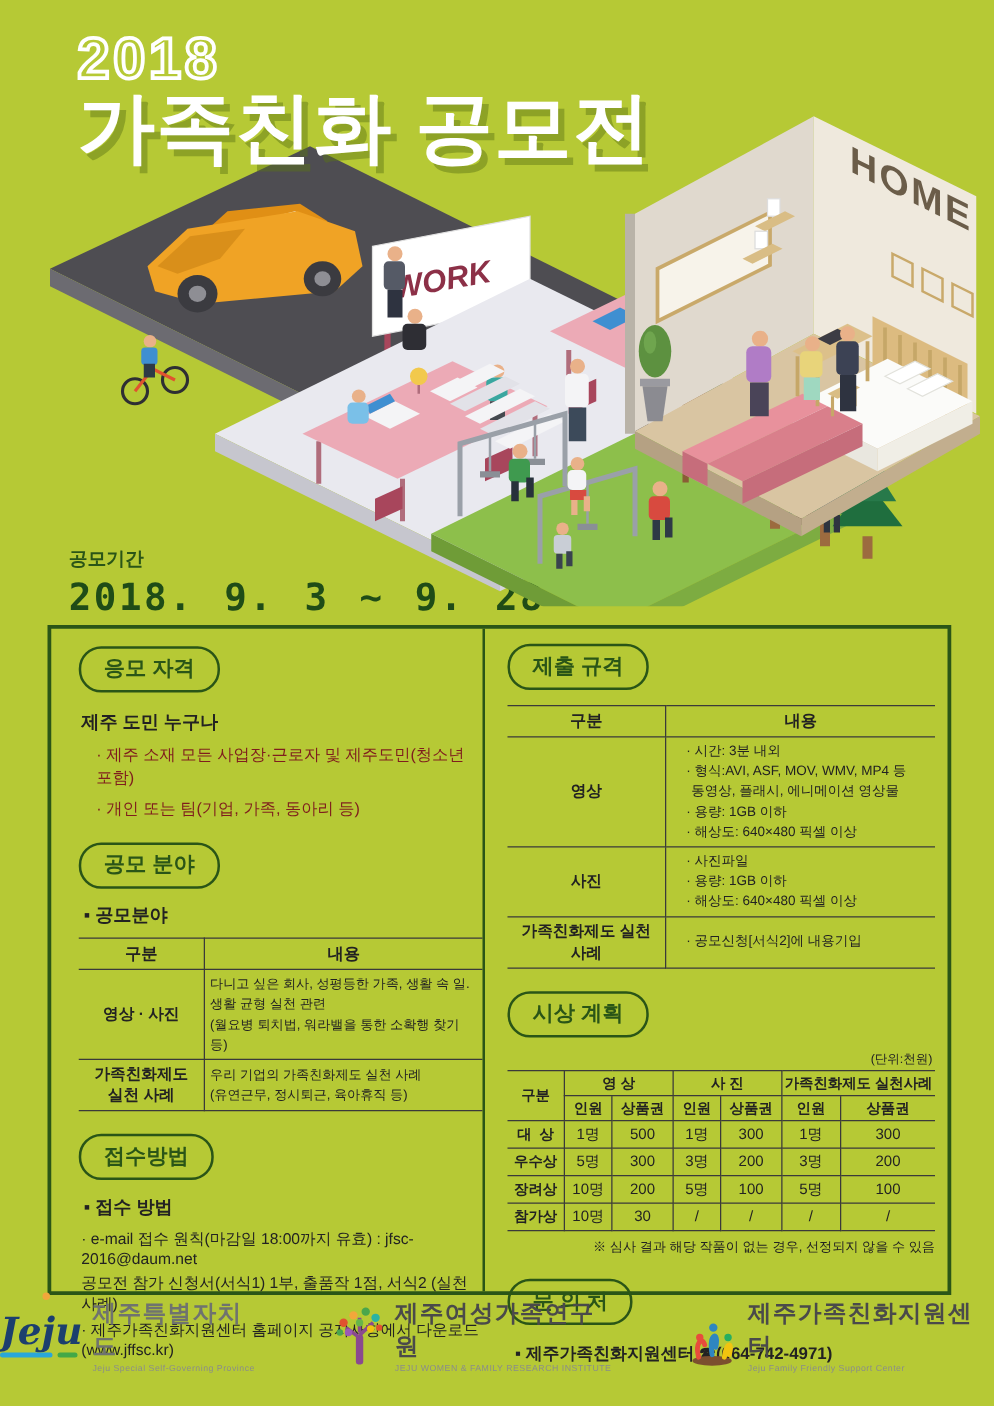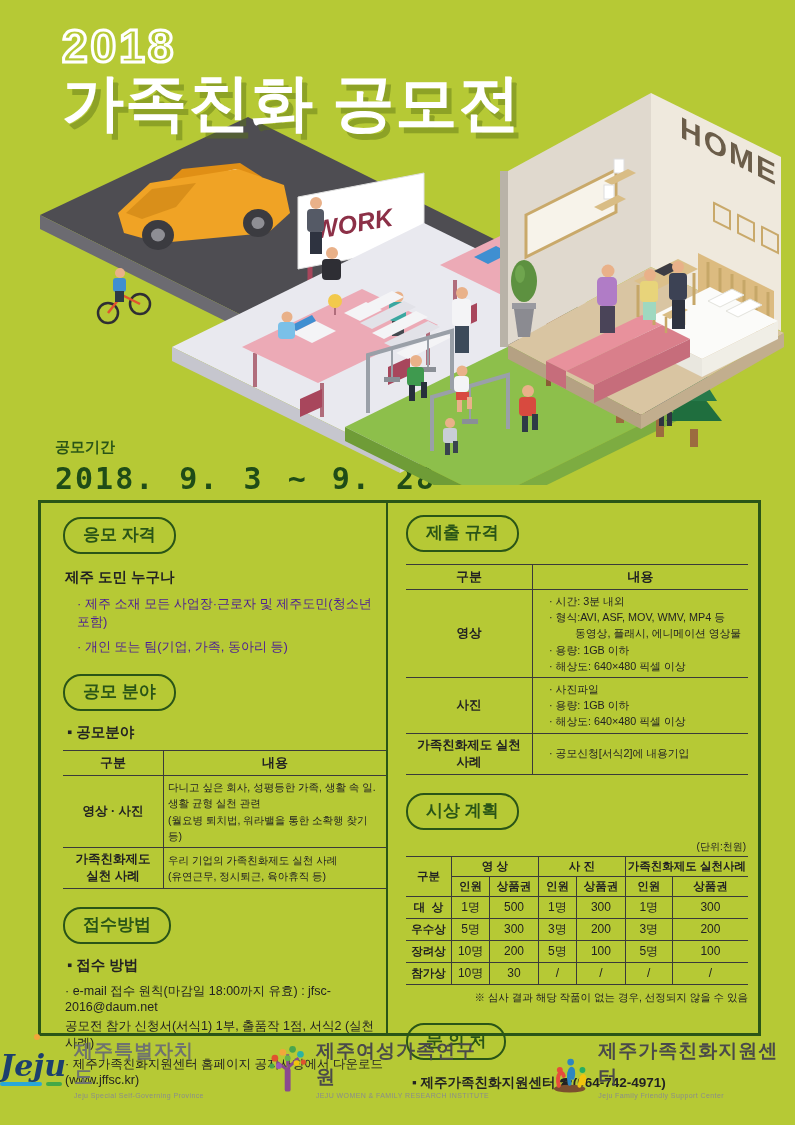--- a/index.html
+++ b/index.html
@@ -20,35 +20,35 @@
   .period-label{font-size:15px;font-weight:bold;color:#2a5517;margin-bottom:4px;}
   .period-value{font-size:30px;font-weight:bold;color:#1f4c17;font-family:"DejaVu Sans Mono",monospace;letter-spacing:2px;word-spacing:4px;}
 
   
   .content-box{position:absolute;left:38px;top:500px;width:717px;height:530px;border:3px solid #2a5517;z-index:2;display:flex;}
   .col-left{width:345px;padding:14px 0 0 22px;box-sizing:border-box;}
   .col-right{flex:1;border-left:2px solid #2a5517;padding:12px 10px 0 18px;box-sizing:border-box;}
   .pill{display:inline-block;border:2px solid #2a5517;border-radius:18px;padding:4px 18px 6px;font-size:17px;font-weight:bold;color:#2a5517;}
   .sec{margin-bottom:18px;}
   .intro{font-size:14.5px;font-weight:bold;color:#222;margin:14px 0 8px 2px;}
-  .item{font-size:13px;color:#4c1d95;margin:7px 0 0 14px;}
+  .item{font-size:13px;color:#7f1d1d;margin:7px 0 0 14px;}
   .sub-label{font-size:14.5px;font-weight:bold;color:#222;margin:12px 0 8px 4px;}
   .plain-line{font-size:12.5px;color:#222;margin:4px 0 0 2px;}
 
   table{border-collapse:collapse;width:100%;color:#222;}
   th,td{border-top:1.5px solid #3a3a3a;border-bottom:1.5px solid #3a3a3a;border-left:1px solid #3a3a3a;border-right:1px solid #3a3a3a;padding:3px 4px;}
   tr th:first-child,tr td:first-child{border-left:none;}
   tr th:last-child,tr td:last-child{border-right:none;}
   th{font-size:13px;font-weight:bold;}
   .fields-table{margin-top:2px;}
   .fields-table .rowlab{width:92px;text-align:center;font-size:12.5px;font-weight:bold;}
   .fields-table .cell{font-size:10.5px;line-height:1.55;}
   .specs-table .rowlab{width:118px;text-align:center;font-size:12.5px;font-weight:bold;}
   .specs-table .cell{font-size:10.8px;line-height:1.5;padding-left:16px;}
-  .specs-table .indent{margin-left:26px;}
+  .specs-table .indent{margin-left:4px;}
   .award-table{margin-top:2px;}
   .award-table th{font-size:11.5px;padding:2px 2px;white-space:pre;}
   .award-table td{font-size:12px;text-align:center;padding:2px 2px;}
   .unit-note{font-size:10px;color:#222;text-align:right;margin:10px 2px 2px 0;}
   .footnote{font-size:10.5px;color:#222;text-align:right;margin:6px 0 0 0;}
   .contact-item{font-size:13.5px;color:#222;font-weight:600;margin:14px 0 0 6px;}
 
   
   .footer{position:absolute;left:0;top:1038px;width:795px;display:flex;justify-content:center;align-items:flex-start;gap:56px;z-index:2;}
   .logo{display:flex;align-items:center;gap:8px;}

